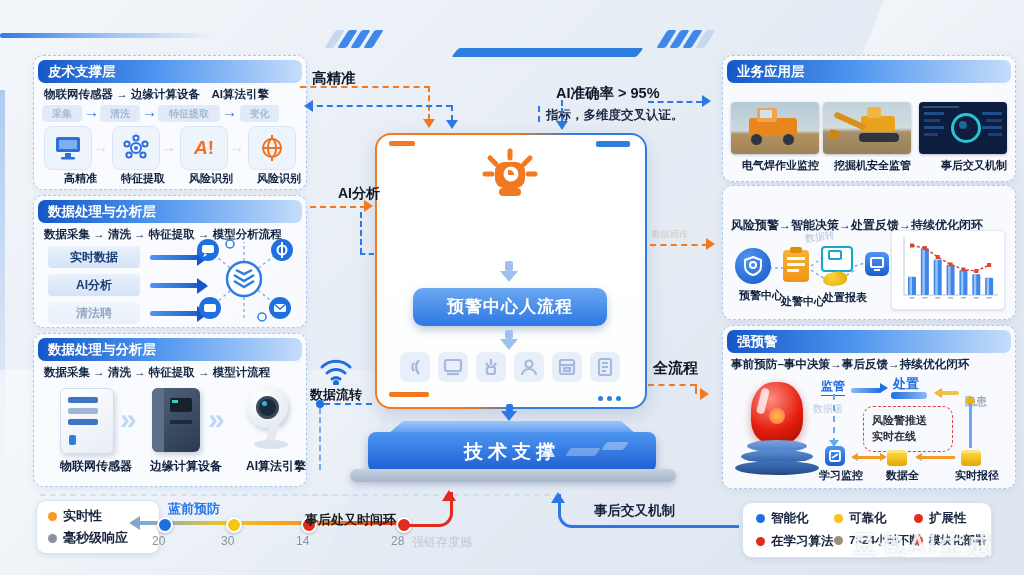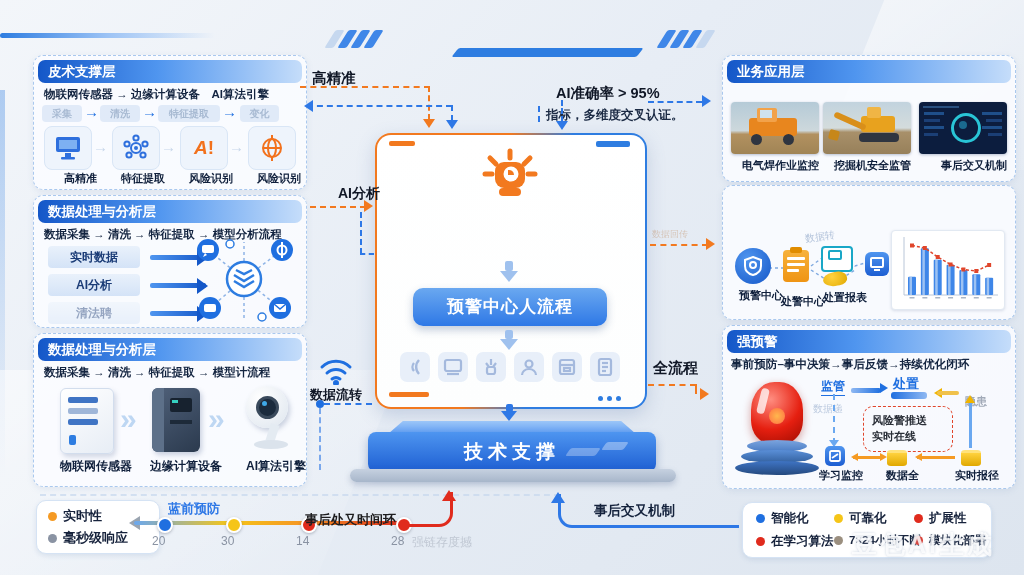--- a/index.html
+++ b/index.html
@@ -318,20 +318,21 @@
       <div style="position:absolute;right:5px;top:24px;width:20px;height:3px;background:#1f4f8a;"></div>
       <div style="position:absolute;right:5px;top:31px;width:14px;height:3px;background:#1b3f76;"></div>
       <div style="position:absolute;left:4px;top:4px;width:36px;height:2px;background:#29507f;"></div>
     </div>
     <div class="lbl" style="left:8px;top:102px;width:88px;font-size:11px;">电气焊作业监控</div>
     <div class="lbl" style="left:100px;top:102px;width:88px;font-size:11px;">挖掘机安全监管</div>
     <div class="lbl" style="left:196px;top:102px;width:88px;font-size:11px;">事后交又机制</div>
   </div>
 
   <div class="panel" style="left:722px;top:185px;width:292px;height:133px;">
+    <div class="pflow" style="font-size:12px;left:8px;">风险预警→智能决策→处置反馈→持续优化闭环</div>
     <div class="abs" style="left:82px;top:44px;font-size:10px;color:#4a6fa5;opacity:.4;transform:rotate(-8deg);">数据转</div>
     <svg class="abs" style="left:10px;top:58px;" width="160" height="50">
       <g stroke="#7fa9e0" stroke-dasharray="3 3" stroke-width="1.4" fill="none">
         <line x1="36" y1="24" x2="58" y2="24"></line>
           <polyline points="78,22 100,6 122,22 142,16"></polyline>
           <polyline points="78,26 100,40 122,26"></polyline>
       </g>
     </svg>
     <div class="abs" style="left:12px;top:62px;width:36px;height:36px;border-radius:50%;background:radial-gradient(circle at 35% 30%,#4f95ef,#1557c8);display:flex;align-items:center;justify-content:center;">
       <svg width="18" height="20" fill="none" stroke="#fff" stroke-width="2">

